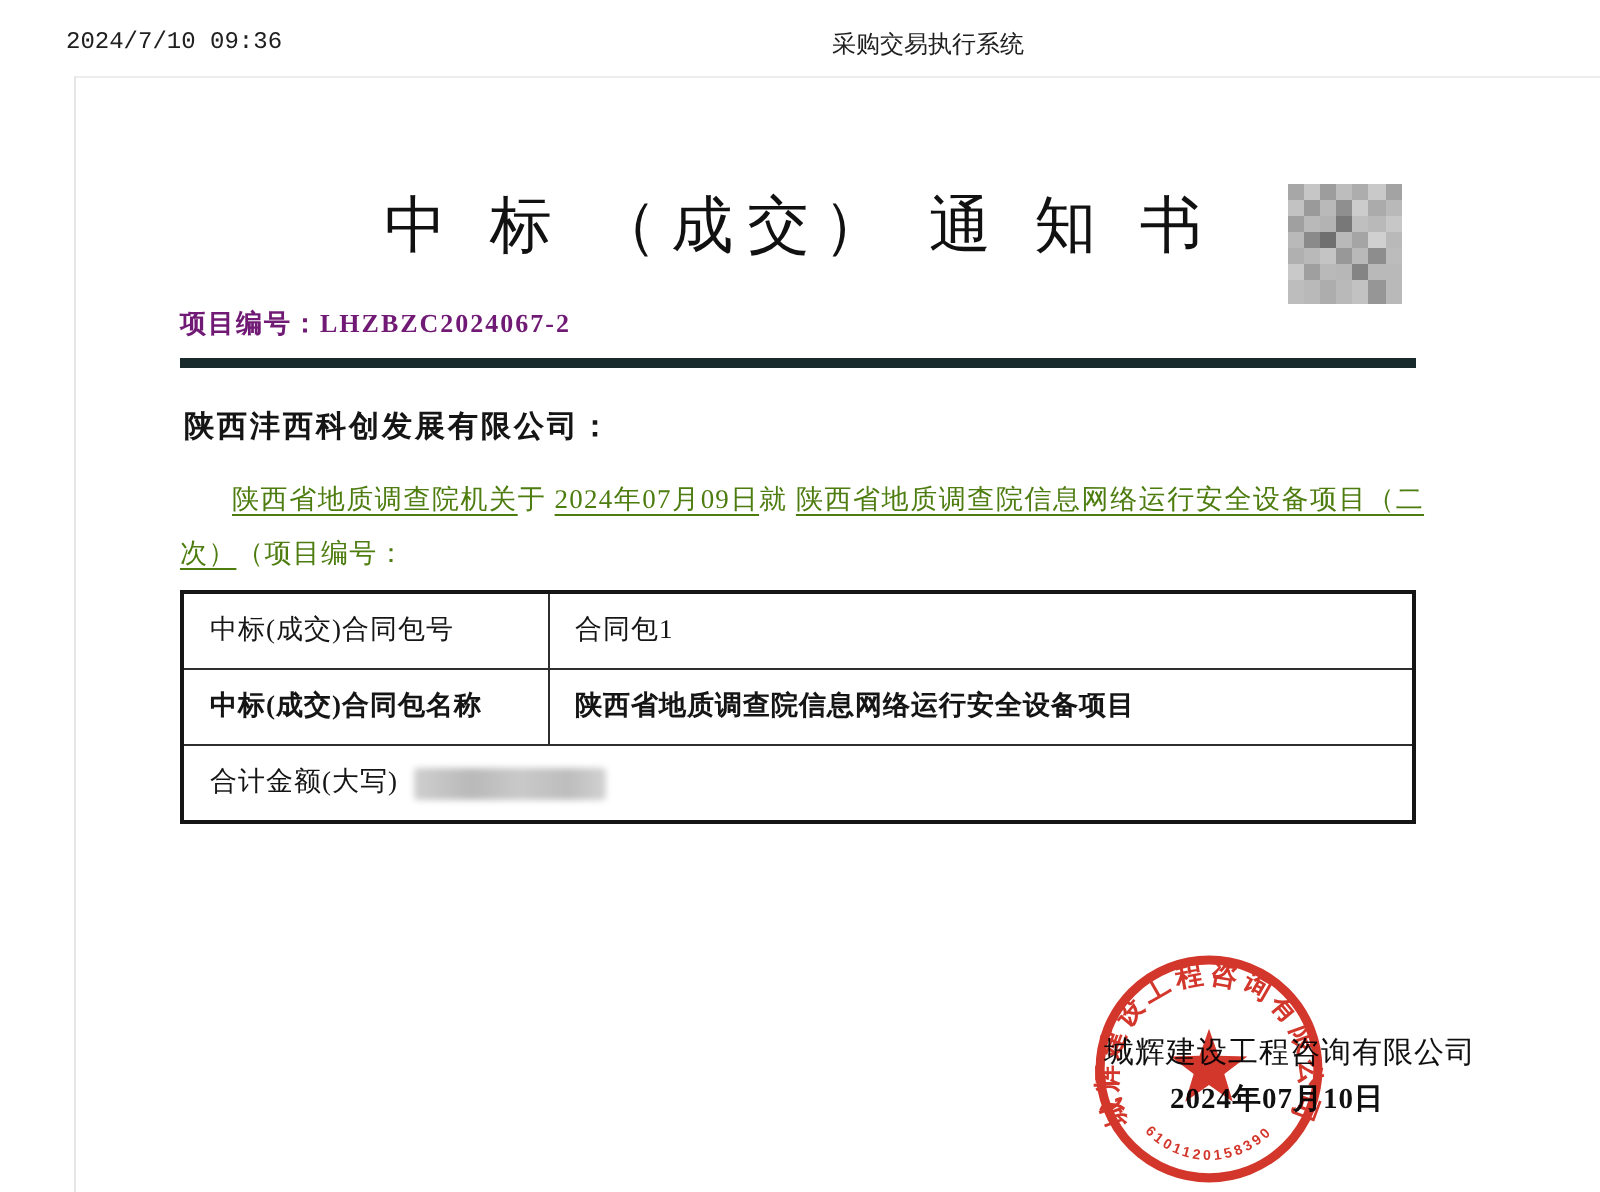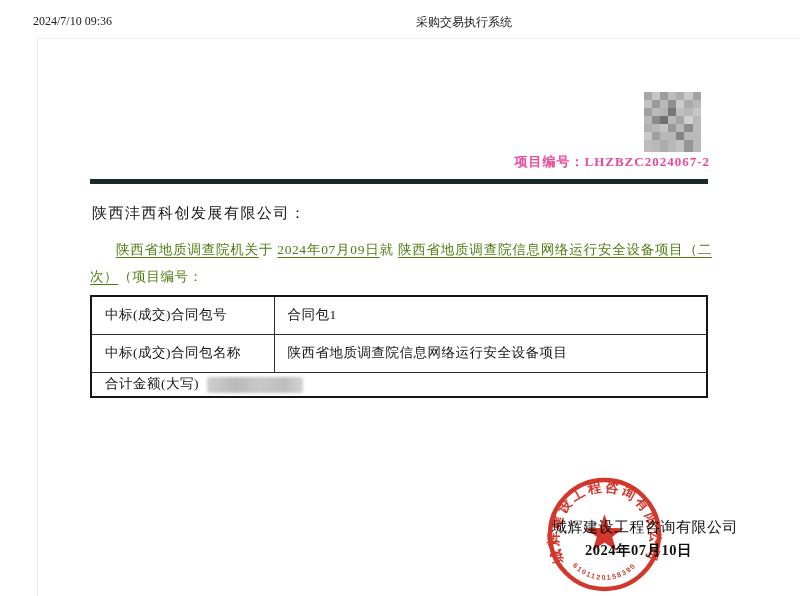--- a/index.html
+++ b/index.html
@@ -8,76 +8,76 @@
     position: relative;
     width: 800px; height: 596px;
     background: #ffffff;
     font-family: "Liberation Serif", "DejaVu Serif", serif;
     color: #1d1d1d;
     overflow: hidden;
   }
   
   .print-ts {
     position: absolute; left: 33px; top: 14px;
-    font-family: Liberation Serif, serif;
+    font-family: Liberation Mono, monospace;
     font-size: 12px; color: #202020;
   }
   .print-title {
     position: absolute; left: 114px; top: 14px; width: 700px;
     text-align: center;
     font-family: "Liberation Sans", "DejaVu Sans", sans-serif;
     font-size: 12px; color: #202020;
   }
   
   .page-edge-top { position: absolute; left: 37px; top: 38px; right: 0; height: 1px; background: #ededed; }
   .page-edge-left { position: absolute; left: 37px; top: 38px; width: 1px; bottom: 0; background: #e6e6e6; }
 
   .doc-title {
     position: absolute; left: 90px; top: 92px; width: 620px;
     text-align: center;
     font-size: 31px; letter-spacing: 7px; font-weight: 500; color: #111;
     white-space: nowrap;
   }
   .project-line {
     position: absolute; left: 90px; top: 153px; width: 620px;
-    text-align: right;
-    font-size: 13px; font-weight: 700; color: #ec4899; letter-spacing: 1px;
+    text-align: left;
+    font-size: 13px; font-weight: 700; color: #701a75; letter-spacing: 1px;
   }
   .qr {
     position: absolute; left: 644px; top: 92px; width: 57px; height: 60px;
   }
   .rule {
     position: absolute; left: 90px; top: 179px; width: 618px; height: 5px;
     background: #182a2b;
   }
   .addressee {
     position: absolute; left: 92px; top: 204px;
-    font-size: 15px; font-weight: 400; letter-spacing: 1.5px; color: #151515;
+    font-size: 15px; font-weight: 700; letter-spacing: 1.5px; color: #151515;
   }
   .para {
     position: absolute; left: 90px; top: 236px; width: 622px;
     font-size: 13.5px; line-height: 27px; letter-spacing: 0.6px; color: #4d7c0f;
     text-indent: 26px; text-align: justify;
   }
   .para .u { text-decoration: underline; text-underline-offset: 3px; }
   .notice-table {
     position: absolute; left: 90px; top: 295px;
     width: 618px; border-collapse: collapse;
     font-size: 13.5px; color: #151515;
   }
   .notice-table td {
     border: 1px solid #2e2e2e;
     padding: 0 0 0 13px; vertical-align: middle;
     letter-spacing: 0.5px;
   }
   .notice-table { border: 2px solid #151515; }
   .r1 td { height: 38px; }
-  .r2 td { height: 38px; }
+  .r2 td { height: 38px; font-weight: bold; }
   .r3 td { height: 33px; }
-  .r4 td { height: 25px; }
+  .r4 td { height: 39px; }
   .c1 { width: 183px; }
   .redact {
     display: inline-block; vertical-align: middle;
     background: linear-gradient(90deg,#cfcfcf 0%, #b9b9b9 30%, #c9c9c9 55%, #bdbdbd 80%, #d2d2d2 100%);
     filter: blur(1.6px); border-radius: 2px;
   }
   .redact.a { width: 62px; height: 12px; margin-left: 4px; }
   .redact.b { width: 14px; height: 11px; margin-left: 7px; }
   .redact.c { width: 96px; height: 16px; margin-left: 8px; }
   .sign-block {
@@ -95,20 +95,21 @@
 <body>
 
 <div id="screen">
 
   <div class="print-ts">2024/7/10 09:36</div>
   <div class="print-title">采购交易执行系统</div>
 
   <div class="page-edge-top"></div>
   <div class="page-edge-left"></div>
 
+  <div class="doc-title">中 标 （成交） 通 知 书</div>
 
   <div class="project-line"><span>项目编号：</span><span>LHZBZC2024067-2</span></div>
 
   <div class="qr">
     <svg width="57" height="60" viewBox="0 0 57 60" xmlns="http://www.w3.org/2000/svg">
       <rect x="0" y="0" width="57" height="60" fill="#b9b9b9"></rect>
       <rect x="0" y="0" width="8" height="8" fill="#a7a7a7"></rect>
         <rect x="8" y="0" width="8" height="8" fill="#c6c6c6"></rect>
       <rect x="16" y="0" width="8" height="8" fill="#9d9d9d"></rect>
         <rect x="24" y="0" width="8" height="8" fill="#bdbdbd"></rect>

